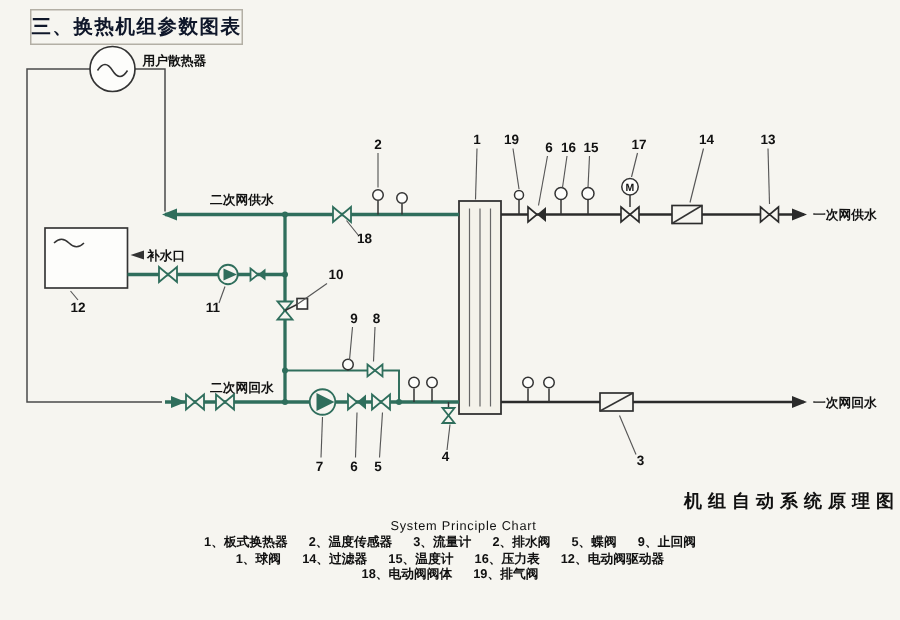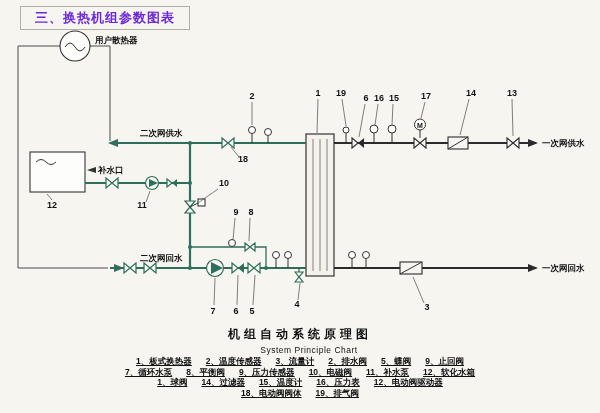--- a/index.html
+++ b/index.html
@@ -4,31 +4,31 @@
 <style>
   html,body{margin:0;padding:0;}
   body{
     width:600px;height:413px;
     background:var(--background,#f6f5f0);
     font-family:"Liberation Sans",sans-serif;
   }
   .page{position:relative;width:600px;height:413px;overflow:hidden;}
   .title-box{
     position:absolute;left:20px;top:6px;
-    border:1px solid #b3afa5;padding:2px 14px;
-    font-size:13px;font-weight:bold;letter-spacing:1px;color:#6d28d9;
+    border:1px solid #b3afa5;padding:2px 0;
+    font-size:13px;font-weight:bold;letter-spacing:1px;color:#0f172a;
   }
   .diagram-svg{position:absolute;left:0;top:0;}
   .caption{position:absolute;left:0;top:326px;width:100%;text-align:center;color:#111;}
-  .caption-cn{font-size:12px;font-weight:bold;letter-spacing:4px;}
+  .caption-cn{font-size:12px;font-weight:bold;letter-spacing:4px;text-align:right;}
   .caption-en{font-size:8.5px;margin-top:2px;letter-spacing:.5px;padding-left:18px;}
   .legend{position:absolute;left:0;top:356px;width:100%;text-align:center;
     font-size:8.5px;font-weight:bold;color:#111;}
   .legend-row{line-height:10.5px;white-space:nowrap;}
-  .legend-item{display:inline-block;margin:0 7px;text-decoration:underline;}
+  .legend-item{display:inline-block;margin:0 7px;}
 
   
   .pipe-sec{stroke:var(--secondary-pipe,#2f6e5c);stroke-width:2.2;fill:none;}
   .pipe-sec-thin{stroke:var(--secondary-pipe,#2f6e5c);stroke-width:1.3;fill:none;}
   .pipe-pri{stroke:var(--primary-pipe,#2b2b2b);stroke-width:1.8;fill:none;}
   .pipe-thin{stroke:#4a4a4a;stroke-width:1;fill:none;}
   .sym{fill:#fdfdfb;stroke:#333;stroke-width:1.1;}
   .sym-line{fill:none;stroke:#333;stroke-width:1;}
   .hx{fill:#f4f2ea;stroke:#333;stroke-width:1.2;}
   .hx-line{stroke:#666;stroke-width:.8;}
@@ -262,18 +262,17 @@
       </g>
   </svg>
 
   <div class="caption">
     <div class="caption-cn">机组自动系统原理图</div>
     <div class="caption-en">System Principle Chart</div>
   </div>
 
   <div class="legend" id="legend">
       <div class="legend-row"><span class="legend-item">1、板式换热器</span><span class="legend-item">2、温度传感器</span><span class="legend-item">3、流量计</span><span class="legend-item">2、排水阀</span><span class="legend-item">5、蝶阀</span><span class="legend-item">9、止回阀</span></div>
-      <div class="legend-row"><span class="legend-item">7、循环水泵</span><span class="legend-item">8、平衡阀</span><span class="legend-item">9、压力传感器</span><span class="legend-item">10、电磁阀</span><span class="legend-item">11、补水泵</span><span class="legend-item">12、软化水箱</span></div>
       <div class="legend-row"><span class="legend-item">1、球阀</span><span class="legend-item">14、过滤器</span><span class="legend-item">15、温度计</span><span class="legend-item">16、压力表</span><span class="legend-item">12、电动阀驱动器</span></div>
       <div class="legend-row"><span class="legend-item">18、电动阀阀体</span><span class="legend-item">19、排气阀</span></div>
     </div>
 
 </div>
 
 </body></html>

